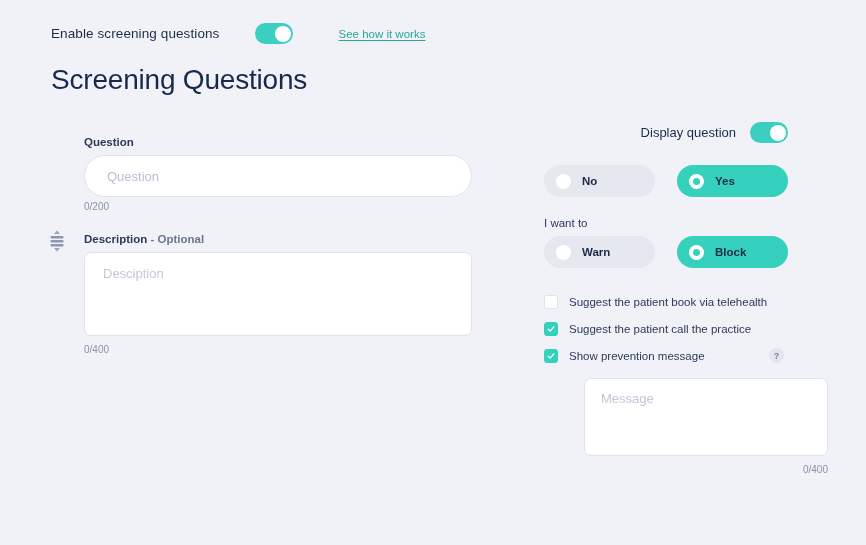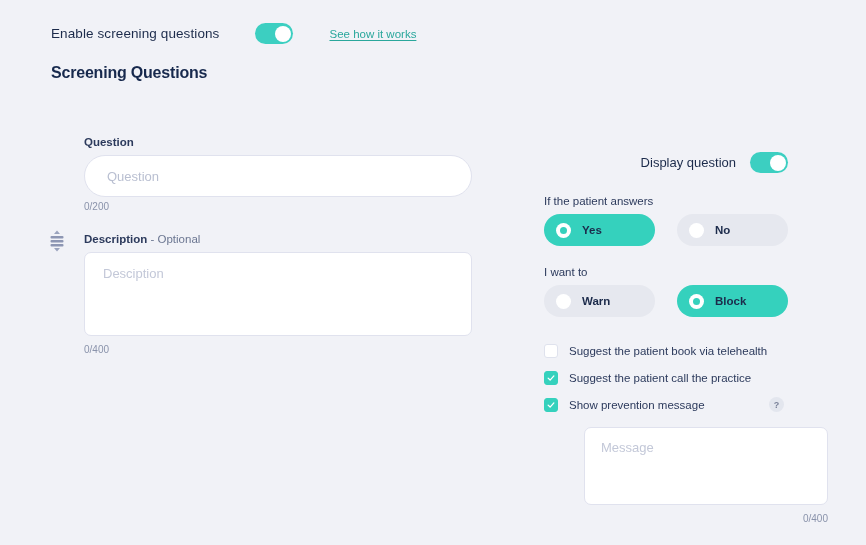--- a/index.html
+++ b/index.html
@@ -45,48 +45,49 @@
     height: 16px;
     border-radius: 50%;
     background: #ffffff;
   }
   .link {
     font-size: 11.5px;
     color: #2aa79c;
     text-decoration: underline;
     text-underline-offset: 2px;
     cursor: pointer;
+    margin-left: 9px;
   }
 
   
   .page-title {
     position: absolute;
     left: 51px;
     top: 64px;
-    font-size: 16px;
-    font-weight: bold;
+    font-size: 28px;
+    font-weight: normal;
     color: #17294d;
     letter-spacing: -.2px;
   }
 
   
   .left-col {
     position: absolute;
     left: 84px;
     top: 136px;
     width: 388px;
   }
   .field-label {
     font-size: 11.5px;
     font-weight: bold;
     color: #2c3a5c;
     margin-bottom: 7px;
   }
   .field-label .optional {
-    font-weight: normal;
+    font-weight: bold;
     color: #6b7691;
   }
   .input-pill {
     width: 388px;
     height: 42px;
     border: 1px solid #e0e2ee;
     border-radius: 21px;
     background: #ffffff;
     padding: 0 22px;
     font-family: "Liberation Sans", sans-serif;
@@ -127,21 +128,21 @@
     top: 230px;
     width: 16px;
     height: 22px;
     cursor: grab;
   }
 
   
   .right-col {
     position: absolute;
     left: 544px;
-    top: 152px;
+    top: 122px;
     width: 244px;
   }
   .display-row {
     display: flex;
     align-items: center;
     justify-content: flex-end;
     gap: 14px;
     margin-bottom: 22px;
   }
   .display-row .lbl {
@@ -309,33 +310,32 @@
 
 <div class="right-col">
 
   <div class="display-row">
     <span class="lbl">Display question</span>
     <div class="toggle">
       <div class="knob"></div>
     </div>
   </div>
 
-  <div class="group-label">If the patient answers</div>
   <div class="option-row">
+    <div class="option">
+      <span class="radio">
+          <span class="dot"></span>
+        </span>
+      <span class="txt">No</span>
+    </div>
     <div class="option selected">
       <span class="radio">
           <span class="dot"></span>
         </span>
       <span class="txt">Yes</span>
-    </div>
-    <div class="option">
-      <span class="radio">
-          <span class="dot"></span>
-        </span>
-      <span class="txt">No</span>
     </div>
   </div>
 
   <div class="group-label">I want to</div>
   <div class="option-row">
     <div class="option">
       <span class="radio">
           <span class="dot"></span>
         </span>
       <span class="txt">Warn</span>

